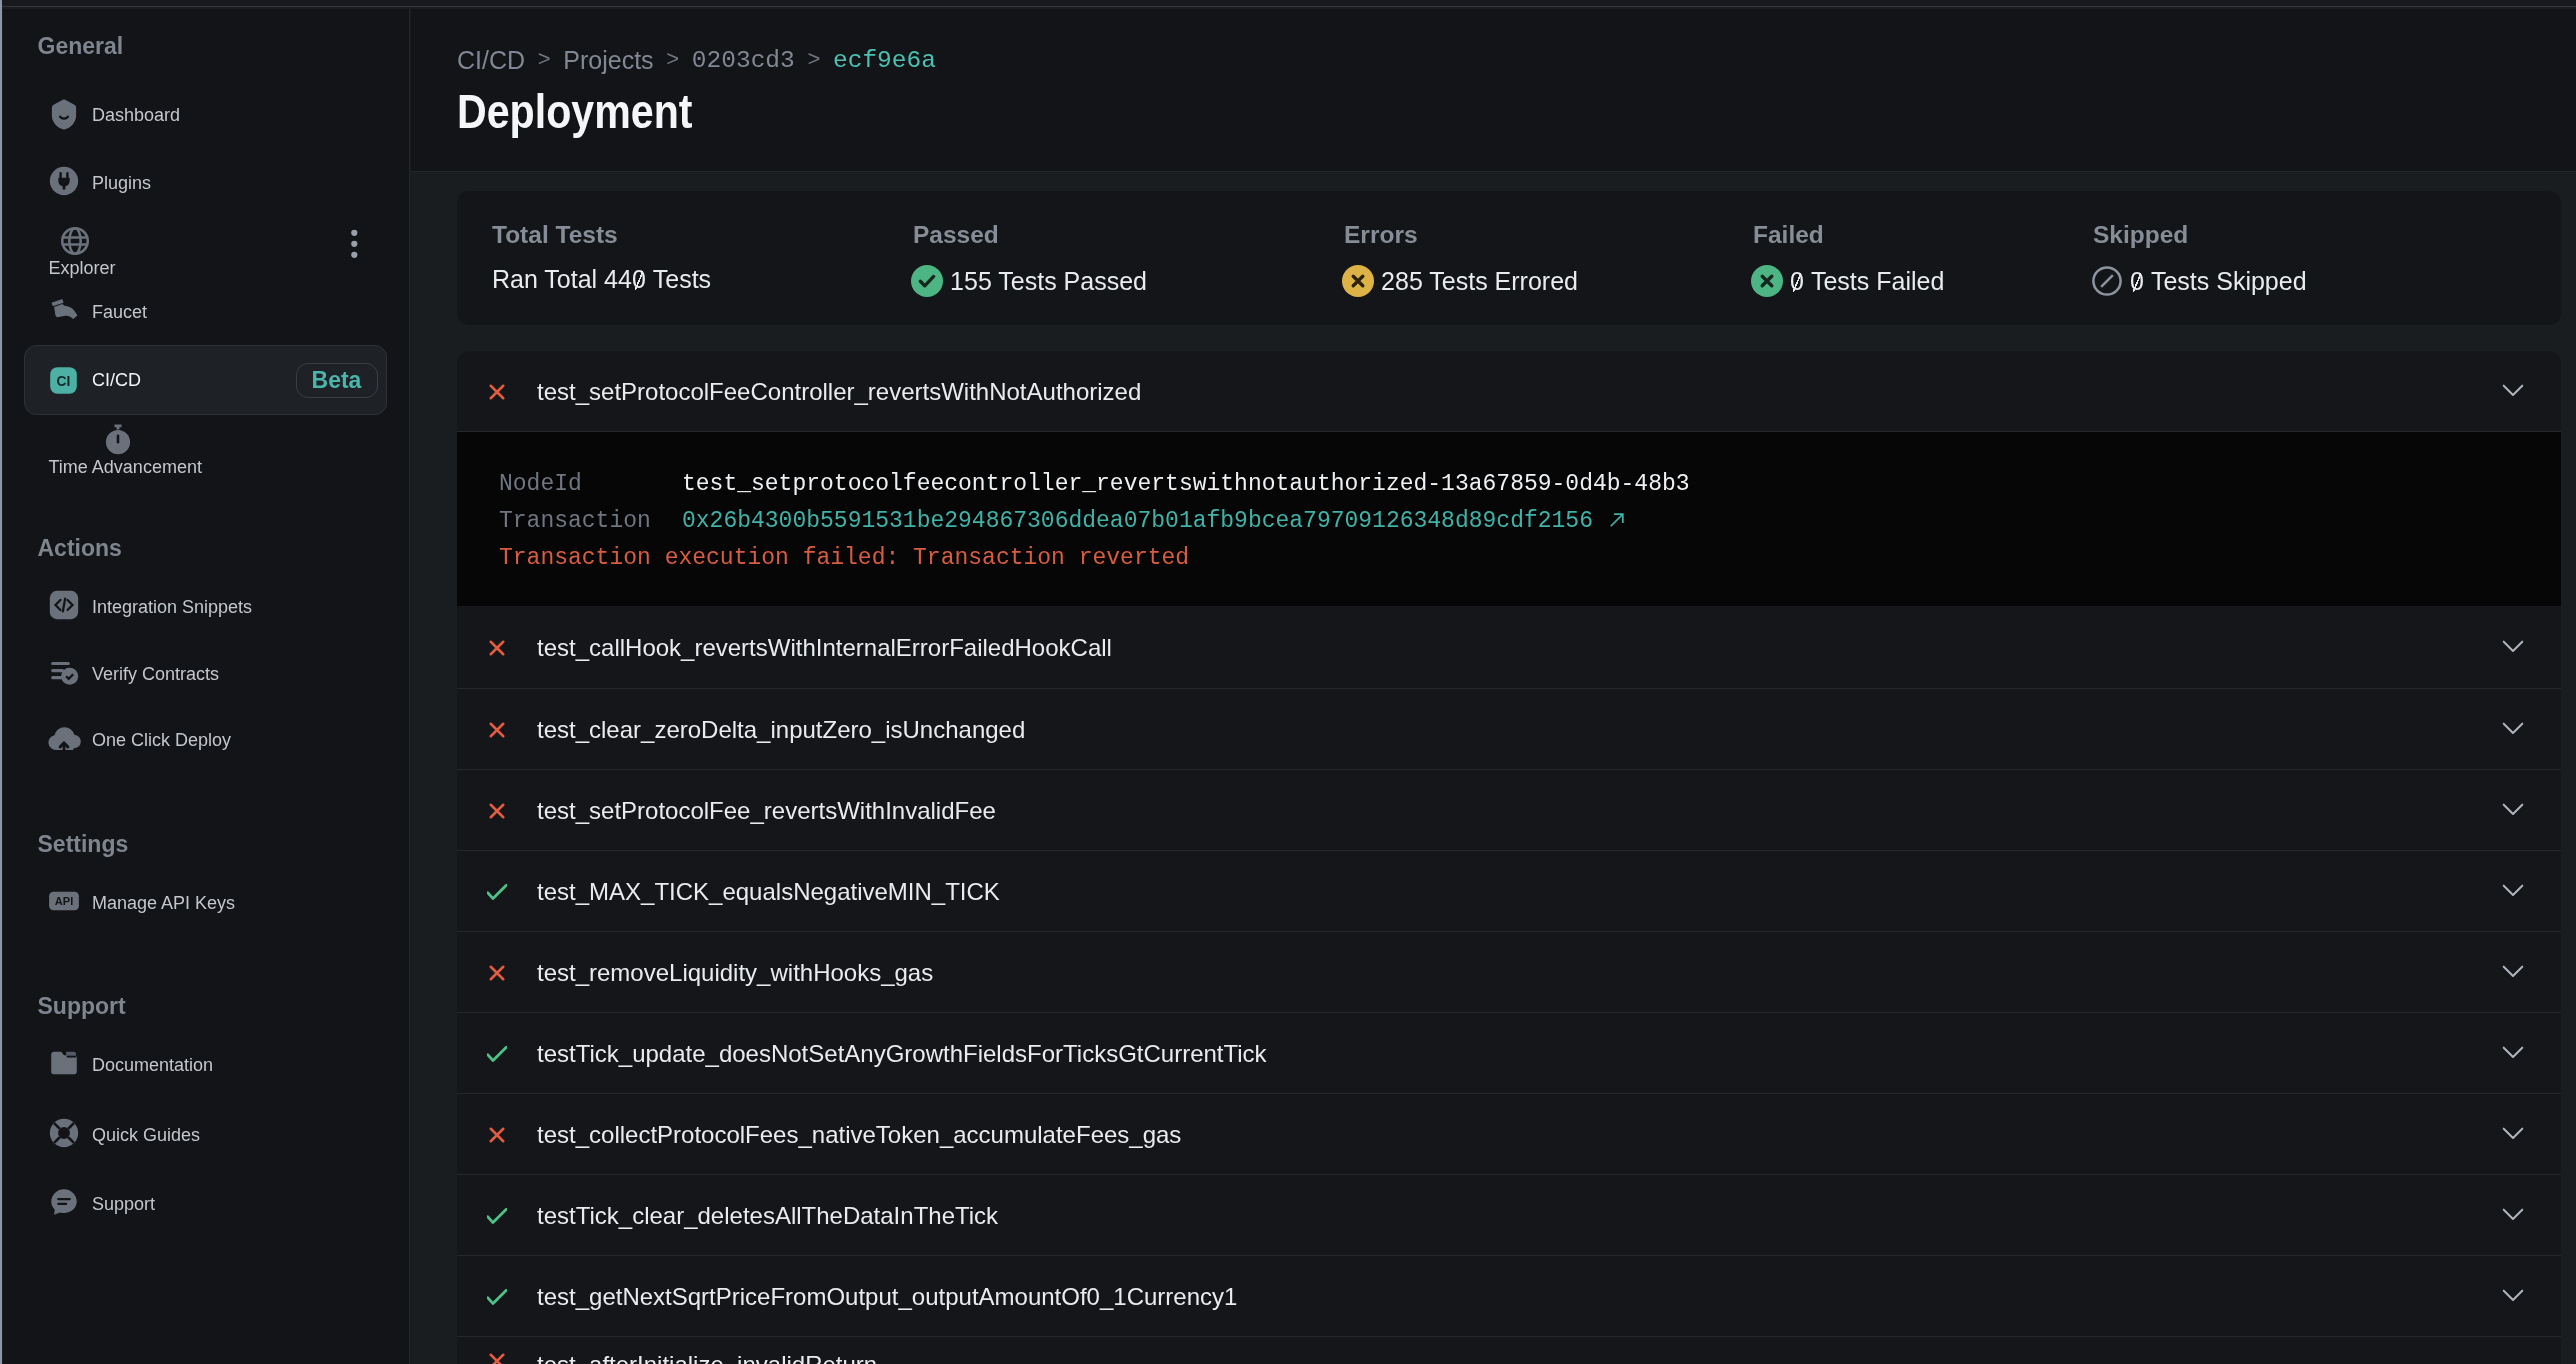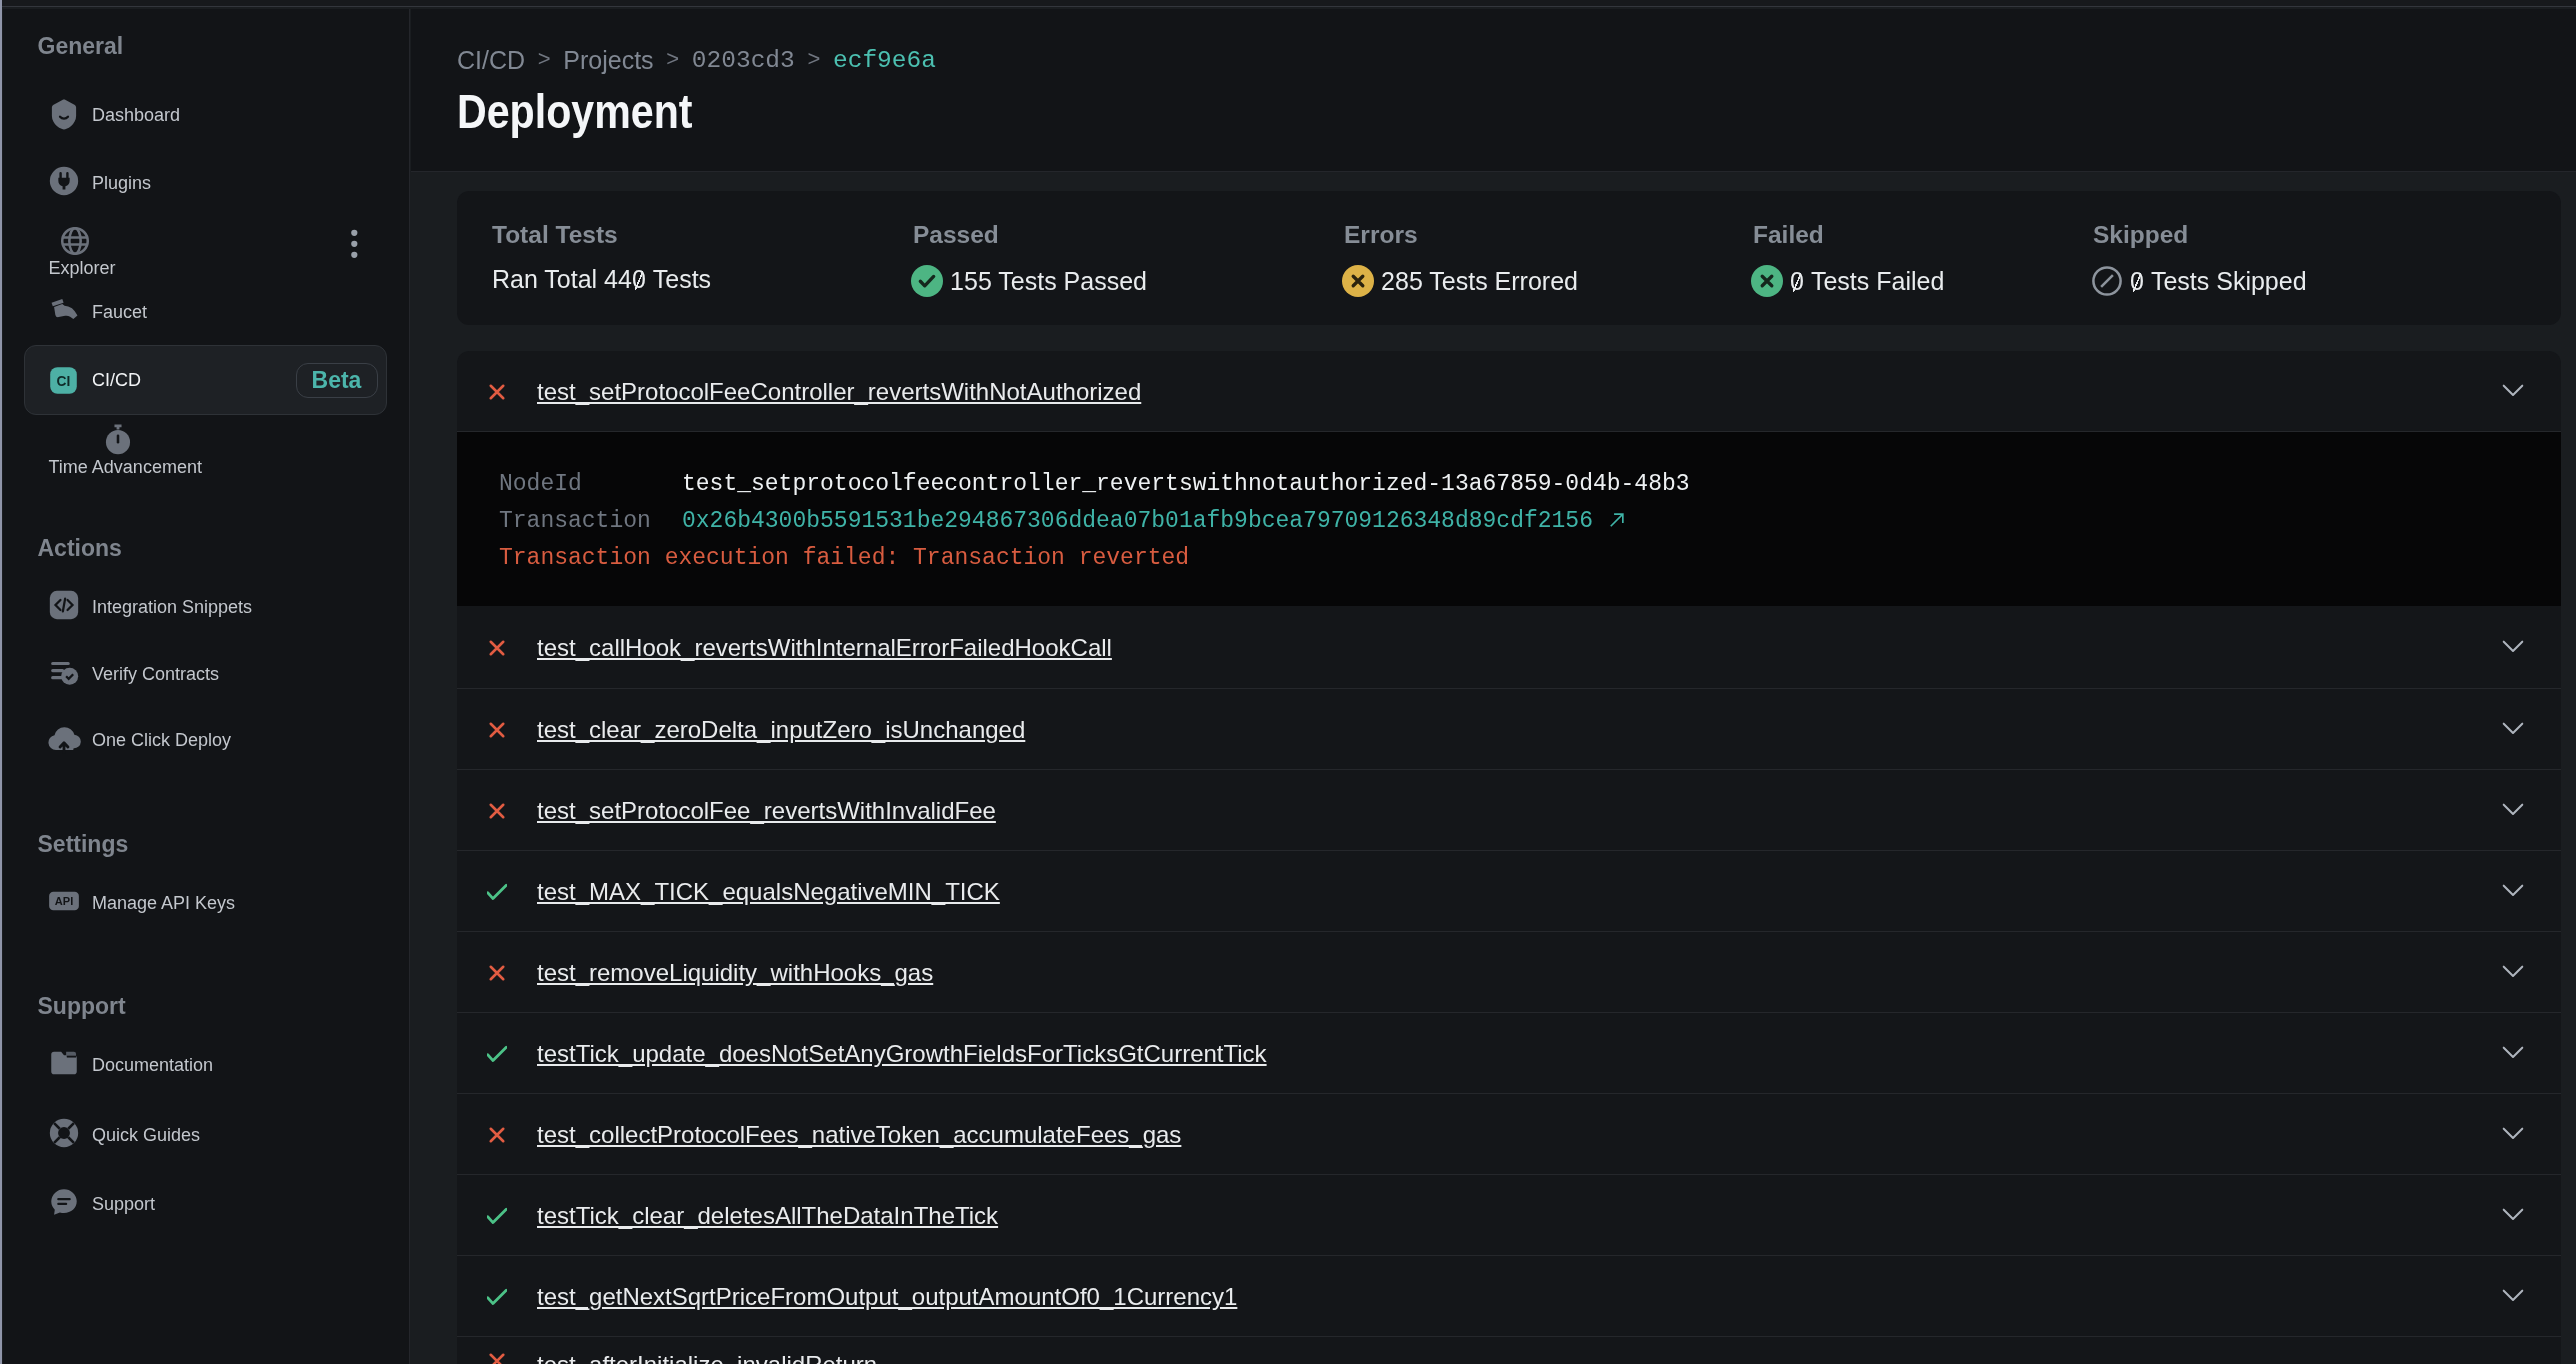--- a/index.html
+++ b/index.html
@@ -34,21 +34,21 @@
   .stat { position:absolute; top:0; height:100%; }
   .stat .s-lbl { position:absolute; top:30px; font-size:24.5px; font-weight:600; color:#868d96; white-space:nowrap; }
   .stat .s-val { position:absolute; top:74px; font-size:25px; font-weight:500; color:#e9ecee; white-space:nowrap; display:flex; align-items:center; }
   .s-val .cic { width:32px; height:32px; margin-right:7.6px; margin-left:-2.5px; }
 
   
   .list { position:absolute; left:46px; top:178px; width:2104px; background:#141619; border-radius:12px 12px 0 0; }
   .trow { position:relative; height:81px; display:flex; align-items:center; border-bottom:1.7px solid #25272b; padding-top:2.5px; }
   .trow.first { height:81px; }
   .trow .sic { width:20px; height:20px; margin-left:30px; flex:0 0 20px; }
-  .trow .tname { margin-left:30px; font-size:24px; color:#e9ebed;text-decoration:underline; }
+  .trow .tname { margin-left:30px; font-size:24px; color:#e9ebed; }
   .trow .chev { position:absolute; right:37px; top:50%; margin-top:-6.8px; }
   .term { background:#060607; padding:34px 0 29px 42px; font-family:"Liberation Mono", monospace; font-size:23px; line-height:37px; white-space:pre; }
   .term .k { color:#6f7680; }
   .term .v { color:#eef1f3; font-weight:400; }
   .term .t { color:#3fb3a7; }
   .term .r { color:#d85c40; }
 </style>
 </head>
 <body>
   <div class="topstrip"></div>

